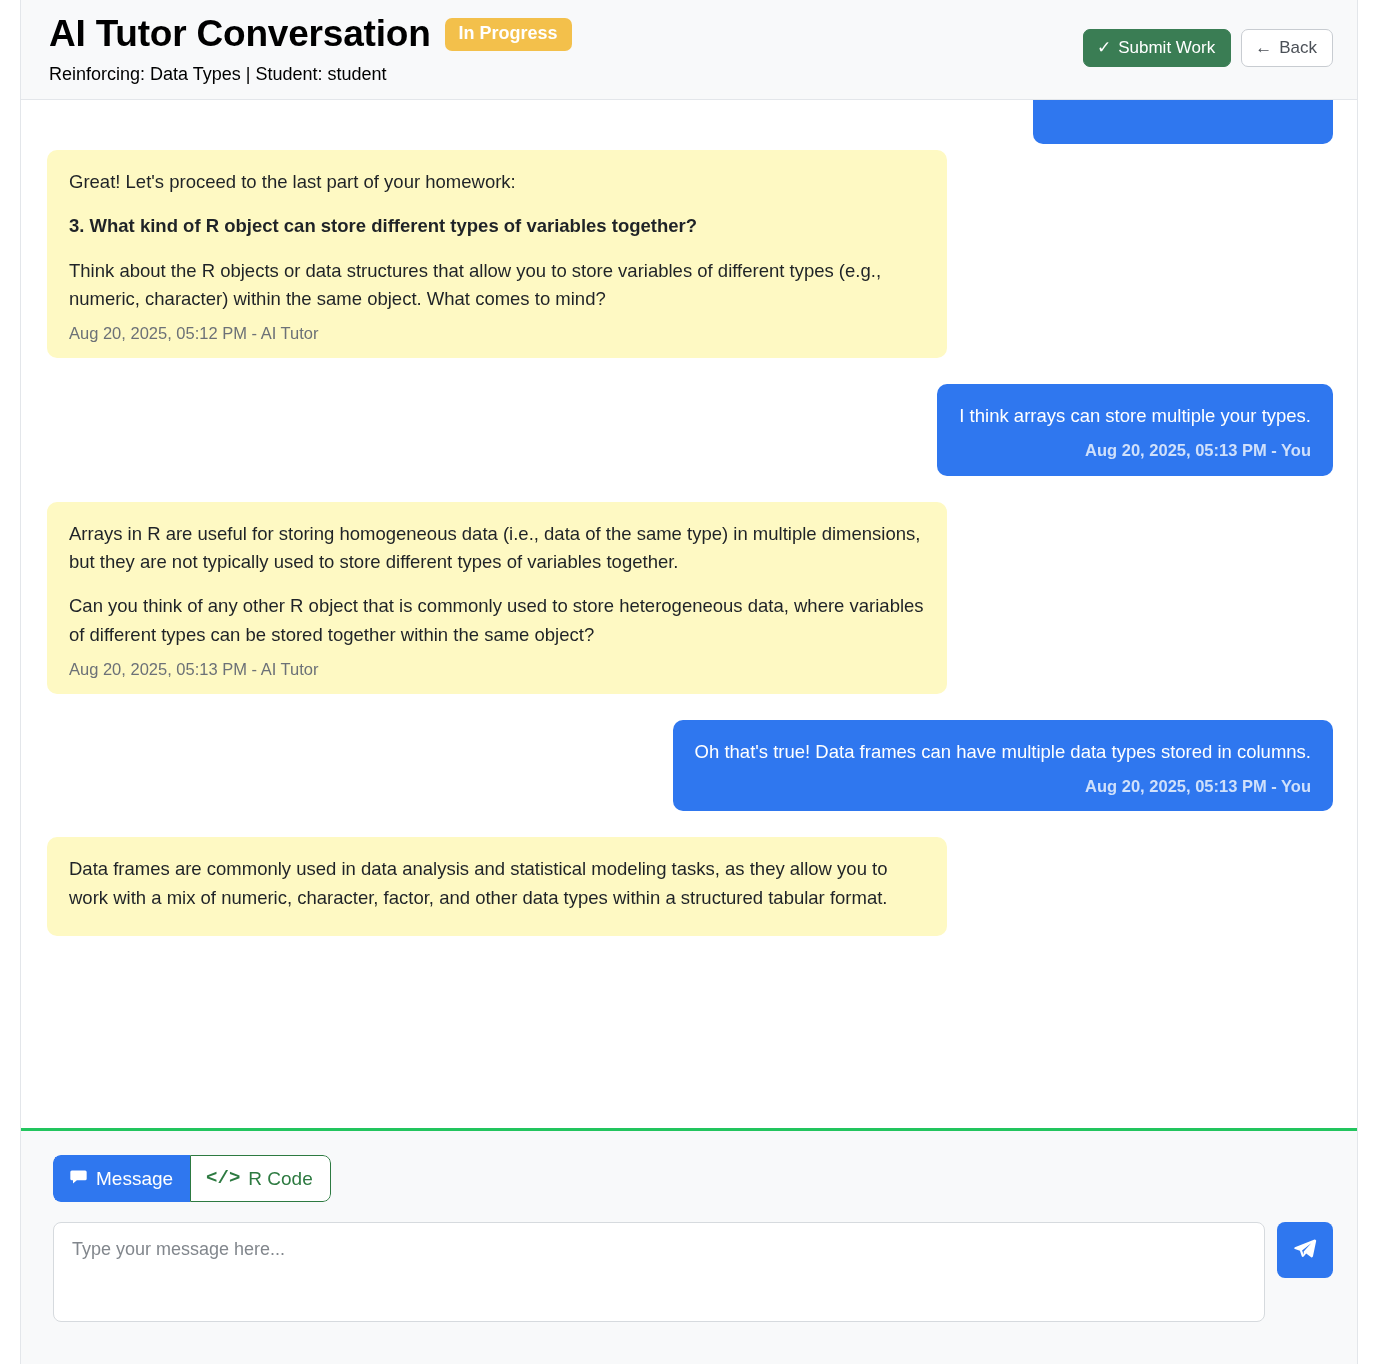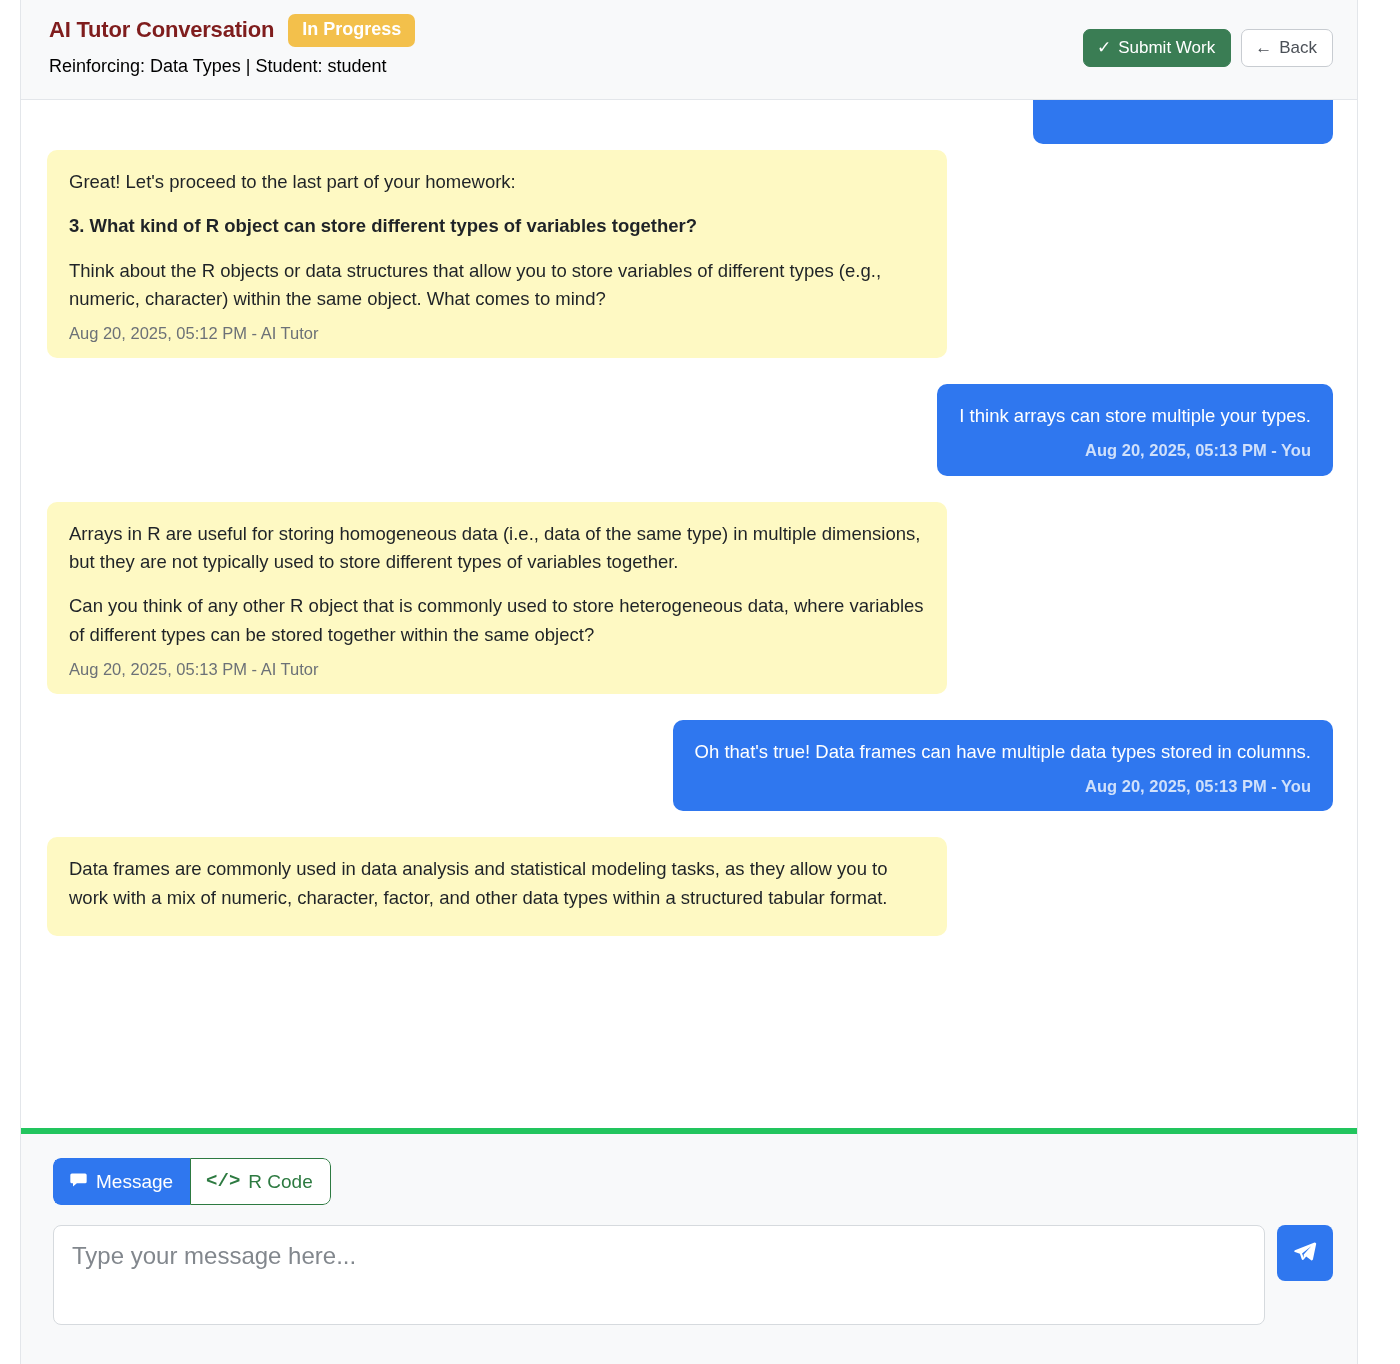--- a/index.html
+++ b/index.html
@@ -48,23 +48,23 @@
     box-sizing: border-box;
     height: 100px;
     flex: 0 0 auto;
   }
   .title-row {
     display: flex;
     align-items: center;
     gap: 14px;
   }
   .page-title {
-    font-size: 22px;
+    font-size: 37px;
     font-weight: bold;
-    color: #7f1d1d;
+    color: #000000;
     letter-spacing: -0.2px;
     line-height: 1.1;
   }
   .status-badge {
     display: inline-block;
     background: #f3c04b;
     color: #ffffff;
     font-size: 18px;
     font-weight: bold;
     border-radius: 7px;
@@ -182,21 +182,21 @@
     left: 26px;
     right: 24px;
     top: 50px;
   }
   .msg-list > .msg-row { margin-bottom: 26px; }
 
   
   .composer {
     flex: 0 0 auto;
     background: #f8f9fa;
-    border-top: 6px solid #22c55e;
+    border-top: 3px solid #22c55e;
     padding: 24px 24px 26px 32px;
     box-sizing: border-box;
     height: 236px;
   }
   .mode-group {
     display: inline-flex;
     border-radius: 8px;
     overflow: hidden;
     margin-bottom: 20px;
   }
@@ -238,21 +238,21 @@
   }
   .msg-input {
     flex: 1 1 auto;
     height: 100px;
     background: #ffffff;
     border: 1px solid #d6dade;
     border-radius: 8px;
     box-sizing: border-box;
     padding: 16px 18px;
     font-family: "Liberation Sans", sans-serif;
-    font-size: 24px;
+    font-size: 18px;
     color: #1f2327;
     resize: none;
     outline: none;
   }
   .msg-input::placeholder { color: #82878d; }
 
   .send-btn {
     flex: 0 0 auto;
     width: 56px;
     height: 56px;

